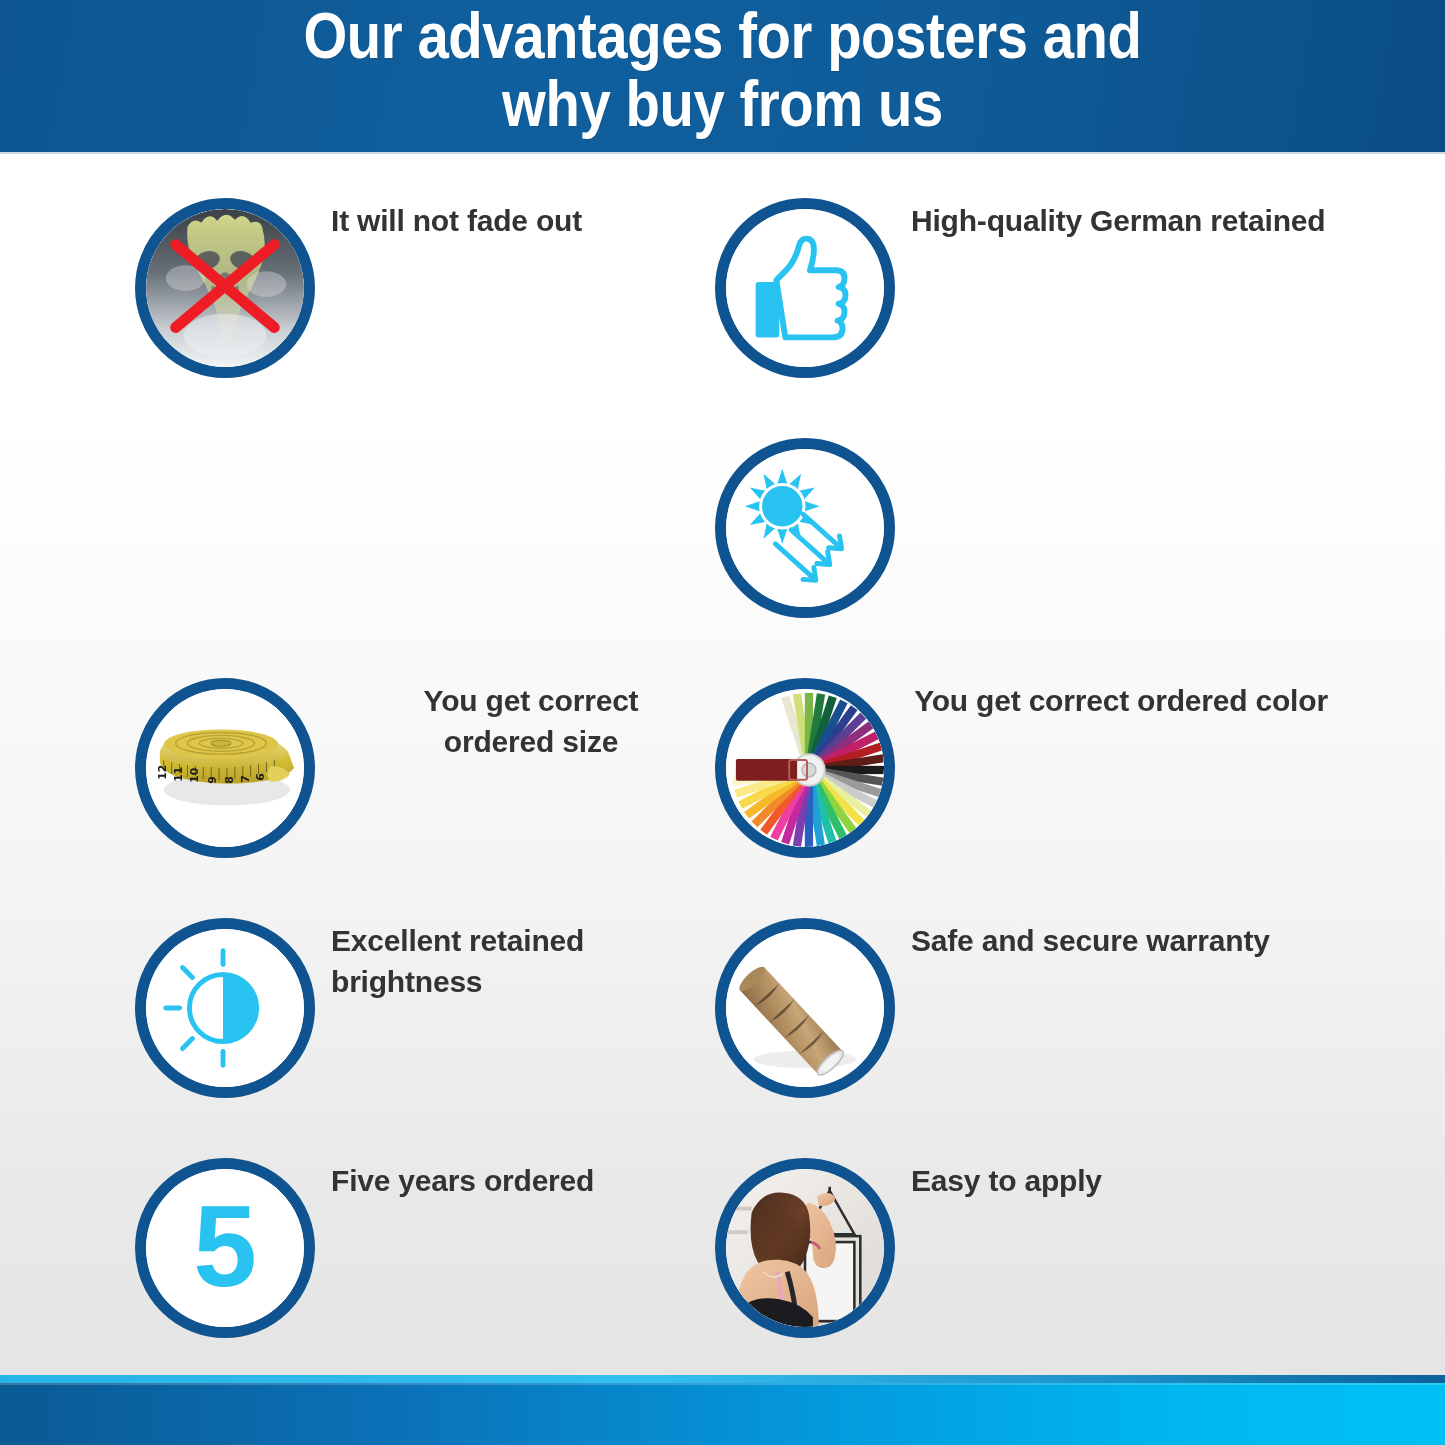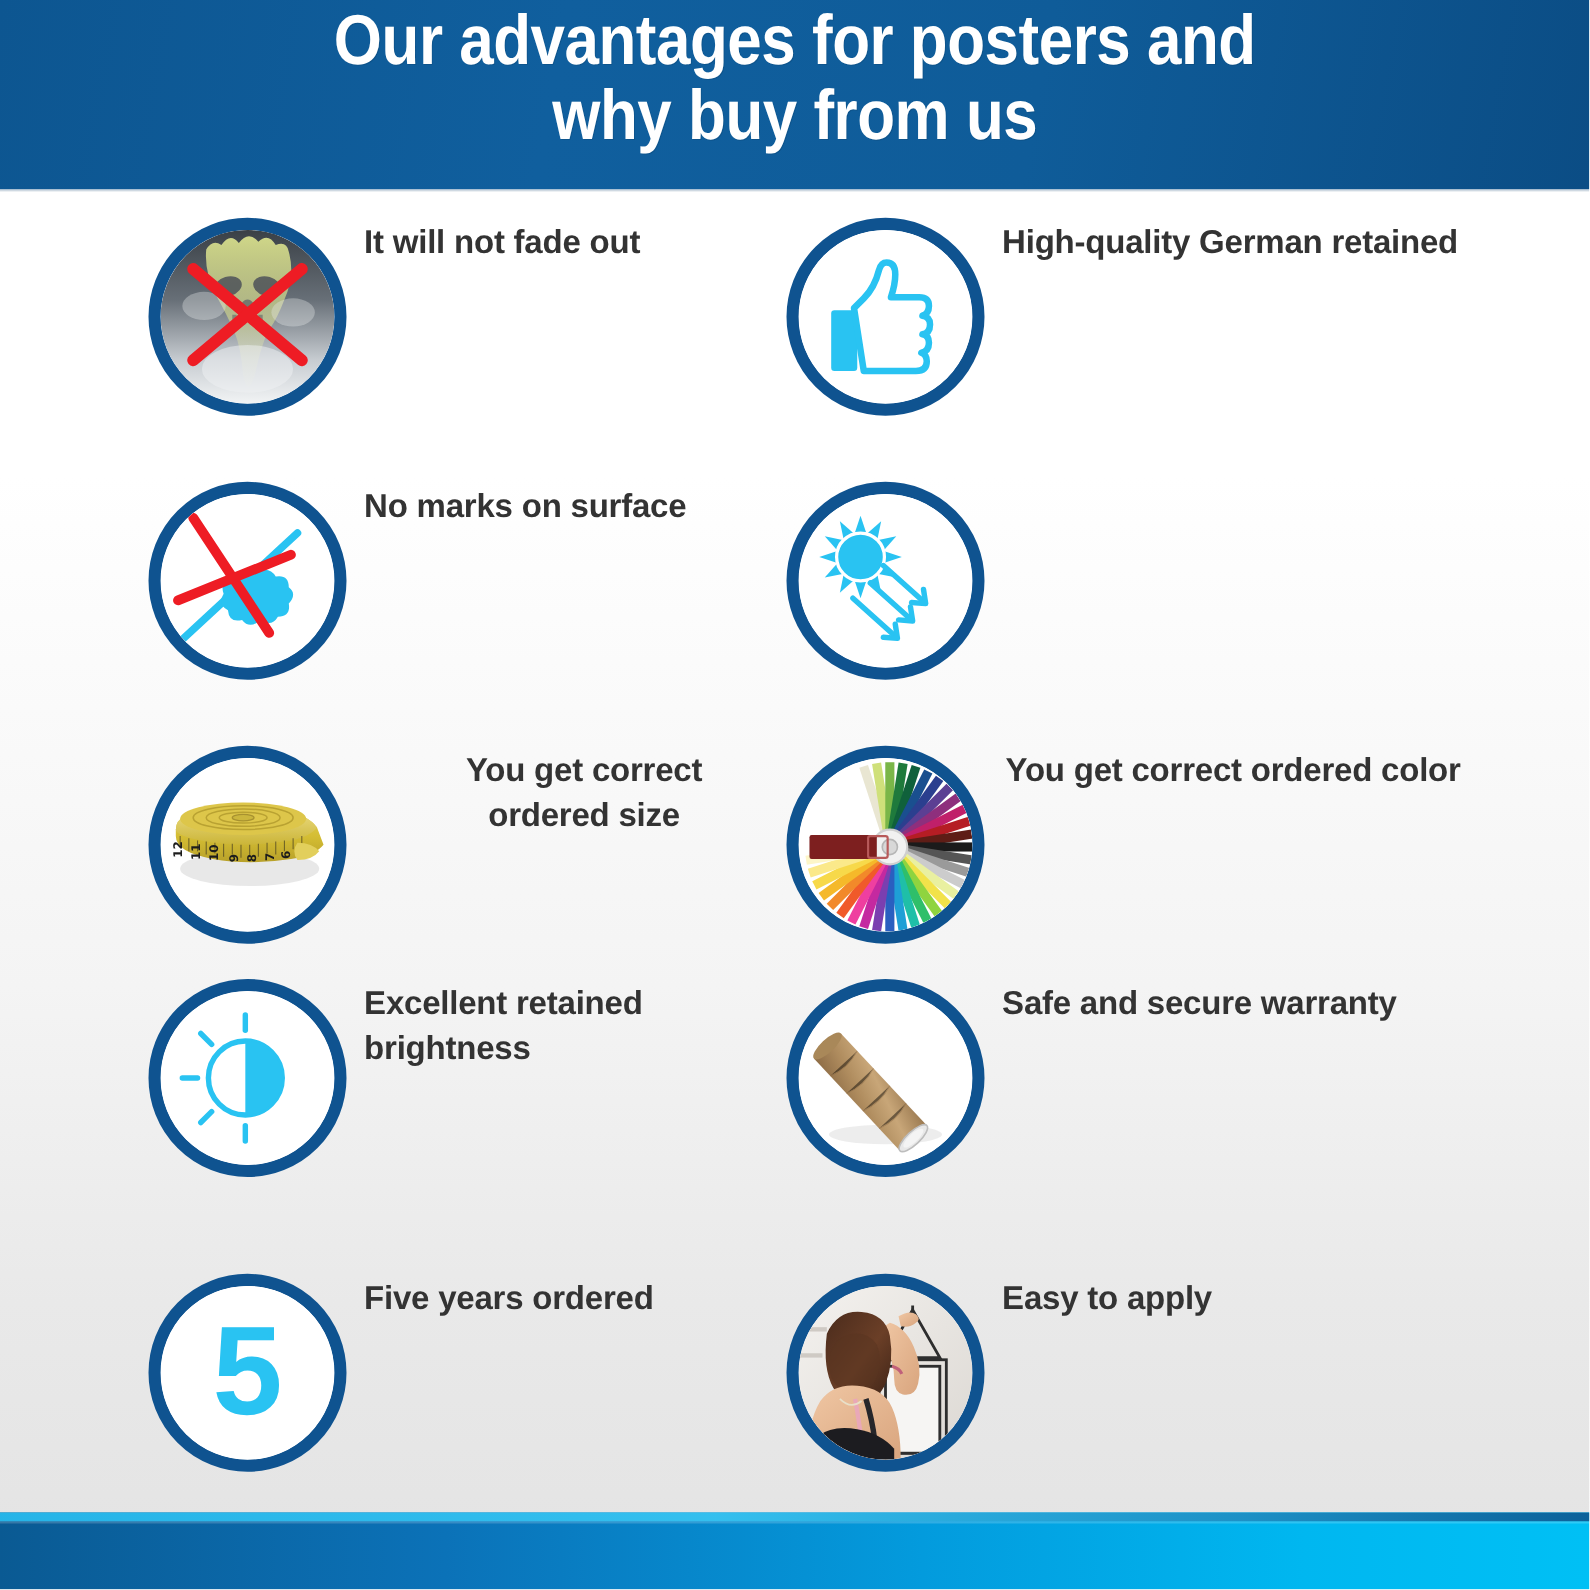--- a/index.html
+++ b/index.html
@@ -9,21 +9,21 @@
     background:#ffffff;
   }
   .page{
     position:relative;width:1445px;height:1445px;
     background:linear-gradient(to bottom,#ffffff 0%,#ffffff 30%,#f4f4f4 62%,#e9e9e9 82%,#e3e3e3 100%);
     overflow:hidden;
   }
 
   
   .header{
-    position:absolute;left:0;top:0;width:1445px;height:172px;
+    position:absolute;left:0;top:0;width:1445px;height:152px;
     background:linear-gradient(100deg,#0d5691 0%,#105f9e 35%,#0f5c99 65%,#0b4d85 100%);
     box-shadow:0 2px 0 #cfd9e2;
     overflow:hidden;
   }
   .header-title{
     position:absolute;left:0;top:2px;width:1445px;
     text-align:center;color:#ffffff;
     font-family:"Liberation Sans","DejaVu Sans",sans-serif;
     font-weight:bold;
     font-size:64px;line-height:68px;
@@ -134,36 +134,20 @@
               <path d="M60 130 h48 q10 0 10 -9 q0 -6 -5 -8 q7 -1 7 -9 q0 -7 -6 -8 q7 -1 7 -9 q0 -7 -7 -8 q6 -2 6 -9 q0 -8 -9 -8 h-26 q4 -12 4 -21 q0 -11 -8 -11 q-5 0 -7 7 q-4 16 -14 26 l-9 9 z" fill="none" stroke="#29c3f2" stroke-width="6" stroke-linejoin="round" stroke-linecap="round"></path>
             </svg>
           </div>
         </div>
         <div class="cell-label">High-quality German retained</div>
       </div>
     </div>
 
     <div class="row" style="top:276px;">
 
-      <div class="cell col0">
-        <div class="badge">
-          <div class="inner">
-            <svg viewBox="0 0 160 160">
-              <rect x="0" y="0" width="160" height="160" fill="#ffffff"></rect>
-              <line x1="20" y1="134" x2="126" y2="36" stroke="#29c3f2" stroke-width="7" stroke-linecap="round"></line>
-              <path d="M88 72 q12 -6 18 4 q12 -2 12 10 q8 6 0 15 q2 12 -10 12 q-6 10 -16 3 q-10 9 -17 0 q-12 3 -13 -9 q-10 -5 -4 -15 q-4 -12 8 -14 q6 -10 16 -4 q3 -4 6 -2 z" fill="#29c3f2"></path>
-              <g stroke="#ee1c24" stroke-width="9" stroke-linecap="round">
-                <line x1="30" y1="22" x2="100" y2="128"></line>
-                <line x1="16" y1="98" x2="120" y2="56"></line>
-              </g>
-            </svg>
-          </div>
-        </div>
-        <div class="cell-label">No marks on surface</div>
-      </div>
 
       <div class="cell col1">
         <div class="badge">
           <div class="inner">
             <svg viewBox="0 0 160 160">
               <rect x="0" y="0" width="160" height="160" fill="#ffffff"></rect>
               <g fill="#29c3f2">
                 <g transform="translate(57,58)">
                   <g>
                     <polygon points="0,-38 6,-20 -6,-20"></polygon>
@@ -366,21 +350,21 @@
                 <rect x="-74" y="-11" width="62" height="22" rx="2" fill="#7d1f1f"></rect>
                 <rect x="-20" y="-10" width="18" height="20" rx="2" fill="none" stroke="#b85a5a" stroke-width="2"></rect>
               </g>
             </svg>
           </div>
         </div>
         <div class="cell-label">You get correct ordered color</div>
       </div>
     </div>
 
-    <div class="row" style="top:728px;">
+    <div class="row" style="top:756px;">
 
       <div class="cell col0">
         <div class="badge">
           <div class="inner">
             <svg viewBox="0 0 160 160">
               <rect x="0" y="0" width="160" height="160" fill="#ffffff"></rect>
               <g transform="translate(78,80)">
                 <circle cx="0" cy="0" r="34" fill="none" stroke="#29c3f2" stroke-width="5"></circle>
                 <path d="M0 -34 a34 34 0 0 1 0 68 z" fill="#29c3f2"></path>
                 <g stroke="#29c3f2" stroke-width="5" stroke-linecap="round">

